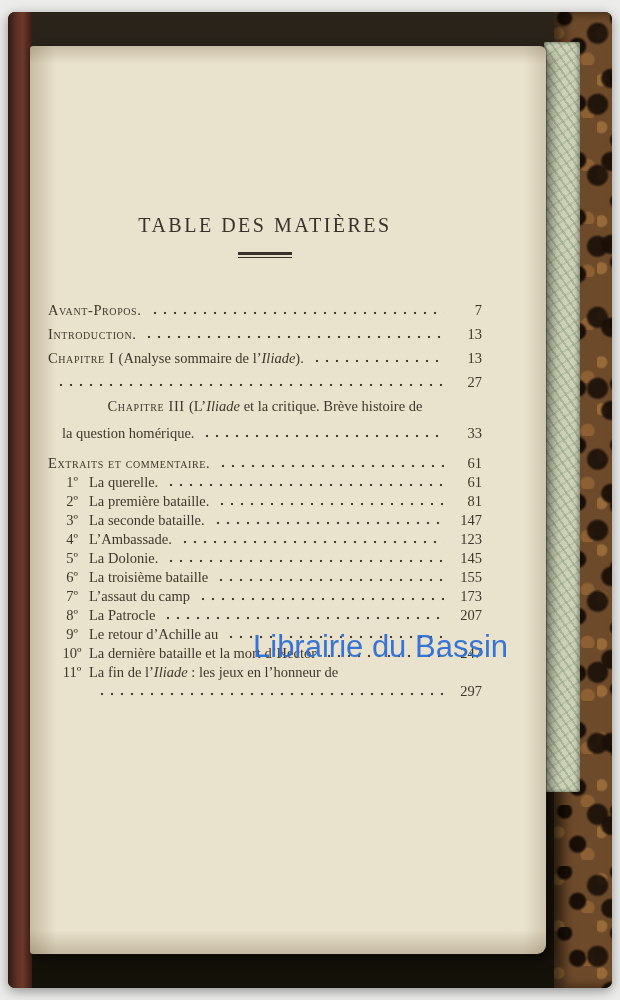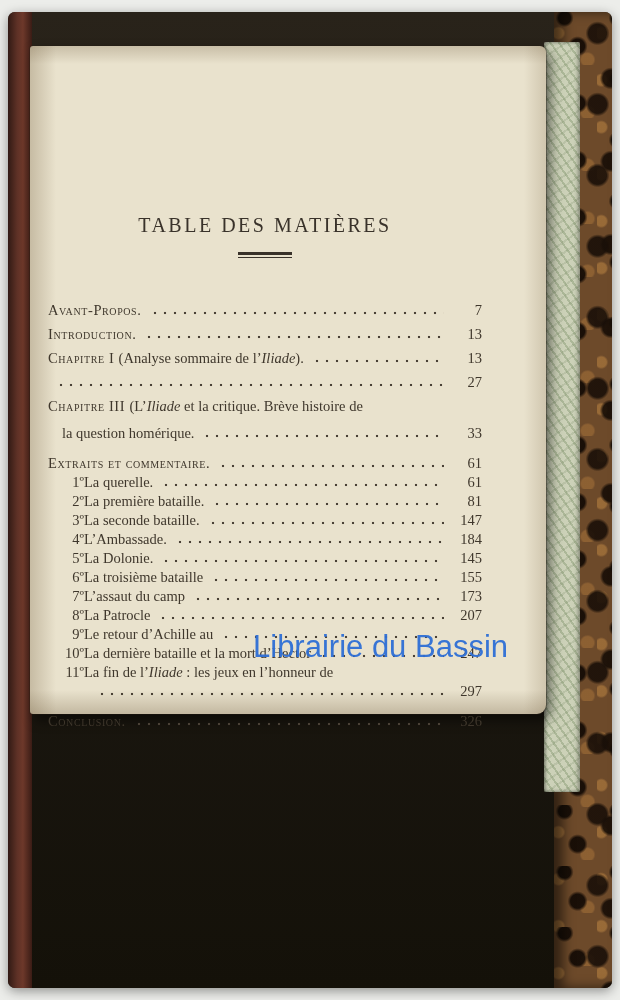--- a/index.html
+++ b/index.html
@@ -37,21 +37,21 @@
   .endpaper{
     position:absolute;right:32px;top:30px;width:36px;height:750px;
     background-color:#ccd1b8;
     background-image:
       repeating-linear-gradient(55deg, rgba(120,142,100,.38) 0 2px, transparent 2px 7px),
       repeating-linear-gradient(-35deg, rgba(165,176,146,.45) 0 2px, transparent 2px 9px);
     box-shadow:inset 2px 0 3px rgba(0,0,0,.3), inset -2px 0 4px rgba(0,0,0,.35);
     border-radius:2px;
   }
   .page{
-    position:absolute;left:22px;top:34px;width:516px;height:668px;
+    position:absolute;left:22px;top:34px;width:516px;height:908px;
     background:
       linear-gradient(90deg, rgba(118,98,66,.30) 0, rgba(0,0,0,0) 26px),
       linear-gradient(270deg, rgba(118,98,66,.22) 0, rgba(0,0,0,0) 22px),
       linear-gradient(180deg, rgba(108,88,58,.26) 0, rgba(0,0,0,0) 18px),
       linear-gradient(0deg, rgba(108,88,58,.30) 0, rgba(0,0,0,0) 24px),
       #e9e2cd;
     border-radius:3px 6px 9px 3px;
     box-shadow:0 0 0 1px rgba(40,30,20,.3), 5px 6px 12px rgba(0,0,0,.5);
   }
   .page-inner{
@@ -62,27 +62,27 @@
   .title{
     margin-top:168px;text-align:center;
     font-size:20px;letter-spacing:2.5px;color:#39322a;
   }
   .title-rule{
     width:54px;height:6px;margin:15px auto 0;box-sizing:border-box;
     border-top:3px solid #39322a;border-bottom:1px solid #39322a;
   }
   .toc{margin-top:44px;font-size:14.5px;}
   .toc-row{display:flex;align-items:baseline;line-height:16px;margin-top:4px;}
-  .toc-row.main{margin-top:8px;}
+  .toc-row.main{margin-top:8px;justify-content:center;}
   .toc-row.gap{margin-top:14px;}
   .toc-row.cont{margin-top:11px;}
   .toc-row.main.cont{padding-left:14px;}
   .toc-row.item{padding-left:12px;margin-top:3px;}
   .toc-row.item.cont{padding-left:41px;}
-  .toc-row .num{display:inline-block;min-width:24px;text-align:right;}
+  .toc-row .num{display:inline-block;min-width:24px;text-align:center;margin-right:5px;}
   .sc{font-variant:small-caps;letter-spacing:.6px;}
   .it{font-style:italic;}
   .label{white-space:nowrap;}
   .leader{
     flex:1 1 auto;height:4px;margin:0 4px 0 8px;
     background-image:radial-gradient(circle, #4a4136 1.1px, transparent 1.6px);
     background-size:10px 4px;background-repeat:repeat-x;background-position:left center;
   }
   .pagenum{min-width:34px;text-align:right;}
   .watermark{
@@ -147,21 +147,21 @@
             <span class="pagenum">81</span>
           </div>
           <div class="toc-row item">
             <span class="label"><span class="num">3º</span><span>La seconde bataille.</span></span>
             <span class="leader"></span>
             <span class="pagenum">147</span>
           </div>
           <div class="toc-row item">
             <span class="label"><span class="num">4º</span><span>L’Ambassade.</span></span>
             <span class="leader"></span>
-            <span class="pagenum">184</span>
+            <span class="pagenum">123</span>
           </div>
           <div class="toc-row item">
             <span class="label"><span class="num">5º</span><span>La Dolonie.</span></span>
             <span class="leader"></span>
             <span class="pagenum">145</span>
           </div>
           <div class="toc-row item">
             <span class="label"><span class="num">6º</span><span>La troisième bataille </span></span>
             <span class="leader"></span>
             <span class="pagenum">155</span>
@@ -185,25 +185,20 @@
             <span class="label"><span class="num">10º</span><span>La dernière bataille et la mort d’Hector </span></span>
             <span class="leader"></span>
             <span class="pagenum">247</span>
           </div>
           <div class="toc-row item">
             <span class="label"><span class="num">11º</span><span>La fin de l’</span><span class="it">Iliade</span><span> : les jeux en l’honneur de</span></span>
           </div>
           <div class="toc-row item cont">
             <span class="leader"></span>
             <span class="pagenum">297</span>
-          </div>
-          <div class="toc-row main gap">
-            <span class="label"><span class="sc">Conclusion.</span></span>
-            <span class="leader"></span>
-            <span class="pagenum">326</span>
           </div>
         </div>
 
     </div>
   </div>
 </div>
 
 <div class="watermark" style="color: rgb(46, 111, 214);">Librairie du Bassin</div>
 
 </body></html>

